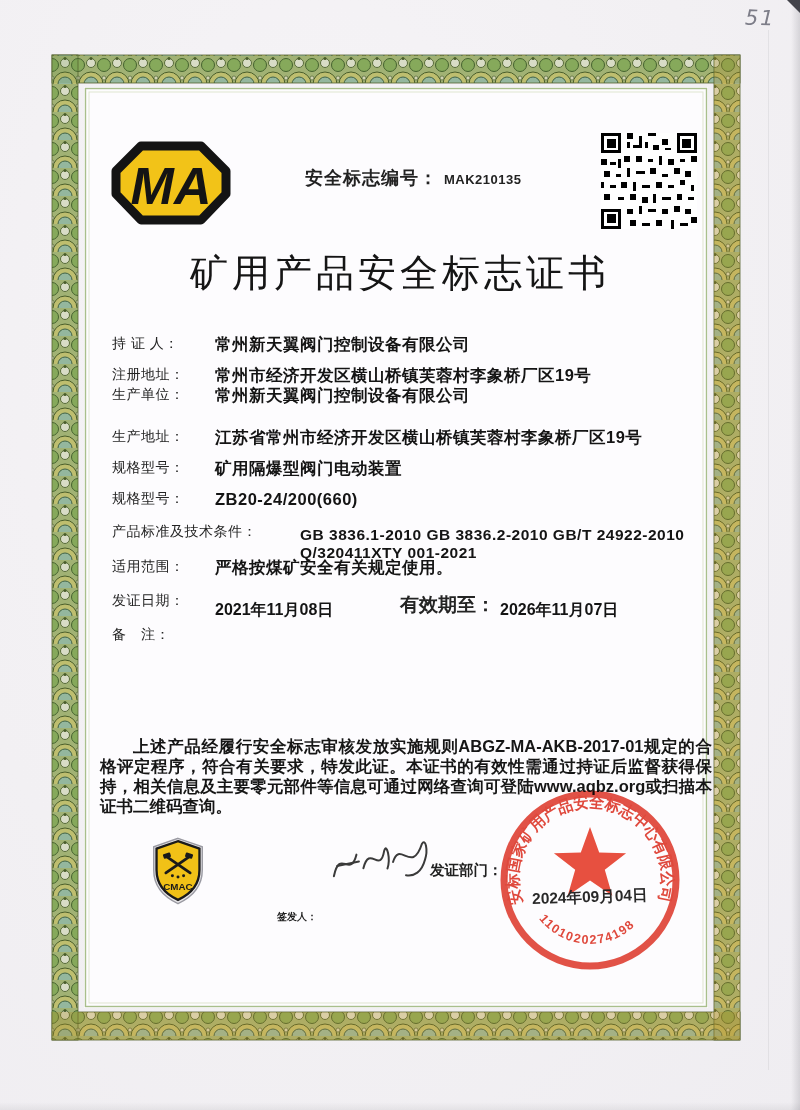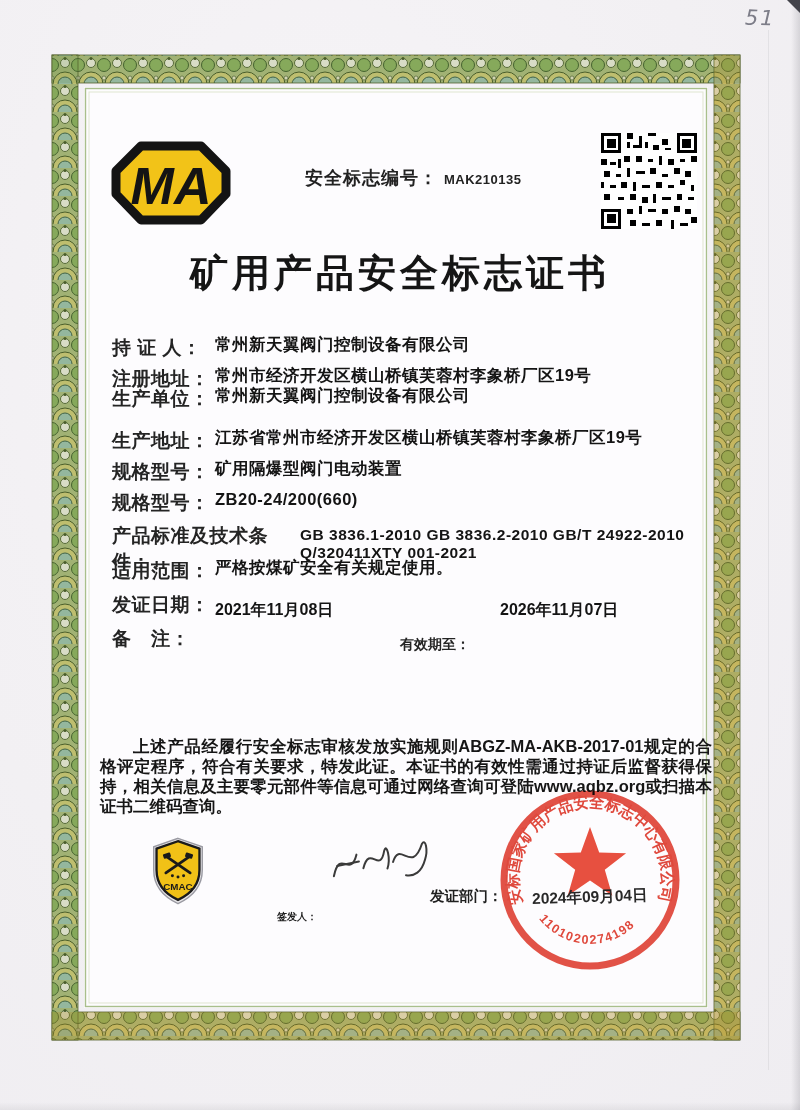--- a/index.html
+++ b/index.html
@@ -12,38 +12,38 @@
   .abs{position:absolute;}
   
   svg.frame{position:absolute;left:0;top:0;}
   
   .ma-logo{left:111px;top:141px;width:120px;height:84px;}
   .certno{left:305px;top:166px;font-size:18px;font-weight:700;letter-spacing:1px;color:#222;}
   .certno .val{font-family:Liberation Sans, sans-serif;font-size:13px;font-weight:600;letter-spacing:.5px;}
   .qr{left:601px;top:133px;width:96px;height:96px;}
   
   .title{left:0;top:248px;width:800px;text-align:center;
-         font-size:38px;font-weight:700;letter-spacing:4px;color:#151515;}
+         font-size:38px;font-weight:400;letter-spacing:4px;color:#151515;}
   
   .fields{left:112px;top:0;width:600px;height:1110px;}
   .row{position:absolute;left:0;width:600px;display:flex;align-items:flex-start;}
-  .flabel{display:inline-block;width:103px;font-size:19px;font-weight:700;letter-spacing:.5px;color:#242424;flex:0 0 103px;}
+  .flabel{display:inline-block;width:103px;font-size:14px;font-weight:400;letter-spacing:.5px;color:#242424;flex:0 0 103px;}
   .fvalue{display:inline-block;font-size:16.5px;font-weight:700;color:#141414;letter-spacing:.5px;line-height:19px;}
   .row.wide .flabel{flex:0 0 188px;width:188px;padding-top:9px;}
   .row.wide .fvalue{width:405px;line-height:18px;font-size:15.5px;margin-top:12px;}
-  .datepair .flabel2{display:inline-block;font-size:14px;font-weight:700;color:#242424;margin-top:44px;}
+  .datepair .flabel2{display:inline-block;font-size:19px;font-weight:700;color:#242424;}
   .datepair .fvalue2{display:inline-block;font-size:16px;font-weight:700;color:#141414;margin-top:8px;}
   
   .statement{left:100px;top:736px;width:612px;font-size:16.5px;font-weight:700;
              line-height:20px;text-indent:2em;text-align:justify;color:#161616;}
   
   .cmac{left:150px;top:836px;width:56px;height:70px;}
   .issuer-label{left:277px;top:910px;font-size:10px;font-weight:700;}
   .sig{left:325px;top:833px;width:110px;height:58px;}
-  .dept-label{left:430px;top:861px;font-size:14.5px;font-weight:700;margin-top:26px;}
+  .dept-label{left:430px;top:861px;font-size:14.5px;font-weight:700;}
   .stamp{left:495px;top:785px;width:190px;height:190px;mix-blend-mode:multiply;opacity:.92;}
   
   .hand51{top:6px;right:24px;font-size:21px;color:#7d7d88;font-style:italic;
           font-family:"DejaVu Sans",sans-serif;transform:rotate(2deg);letter-spacing:2px;}
   .corner-sliver{top:0;right:0;width:0;height:0;border-top:13px solid #43434a;border-left:13px solid transparent;}
   .edge-right{top:0;right:0;width:9px;height:1110px;background:linear-gradient(to left,rgba(70,70,80,.16),rgba(70,70,80,0));}
   .crease{left:768px;top:30px;width:1px;height:1040px;background:rgba(120,120,135,.12);}
   .edge-bottom{left:0;bottom:0;width:800px;height:8px;background:linear-gradient(to top,rgba(70,70,80,.08),rgba(70,70,80,0));}
 </style>
 </head>

